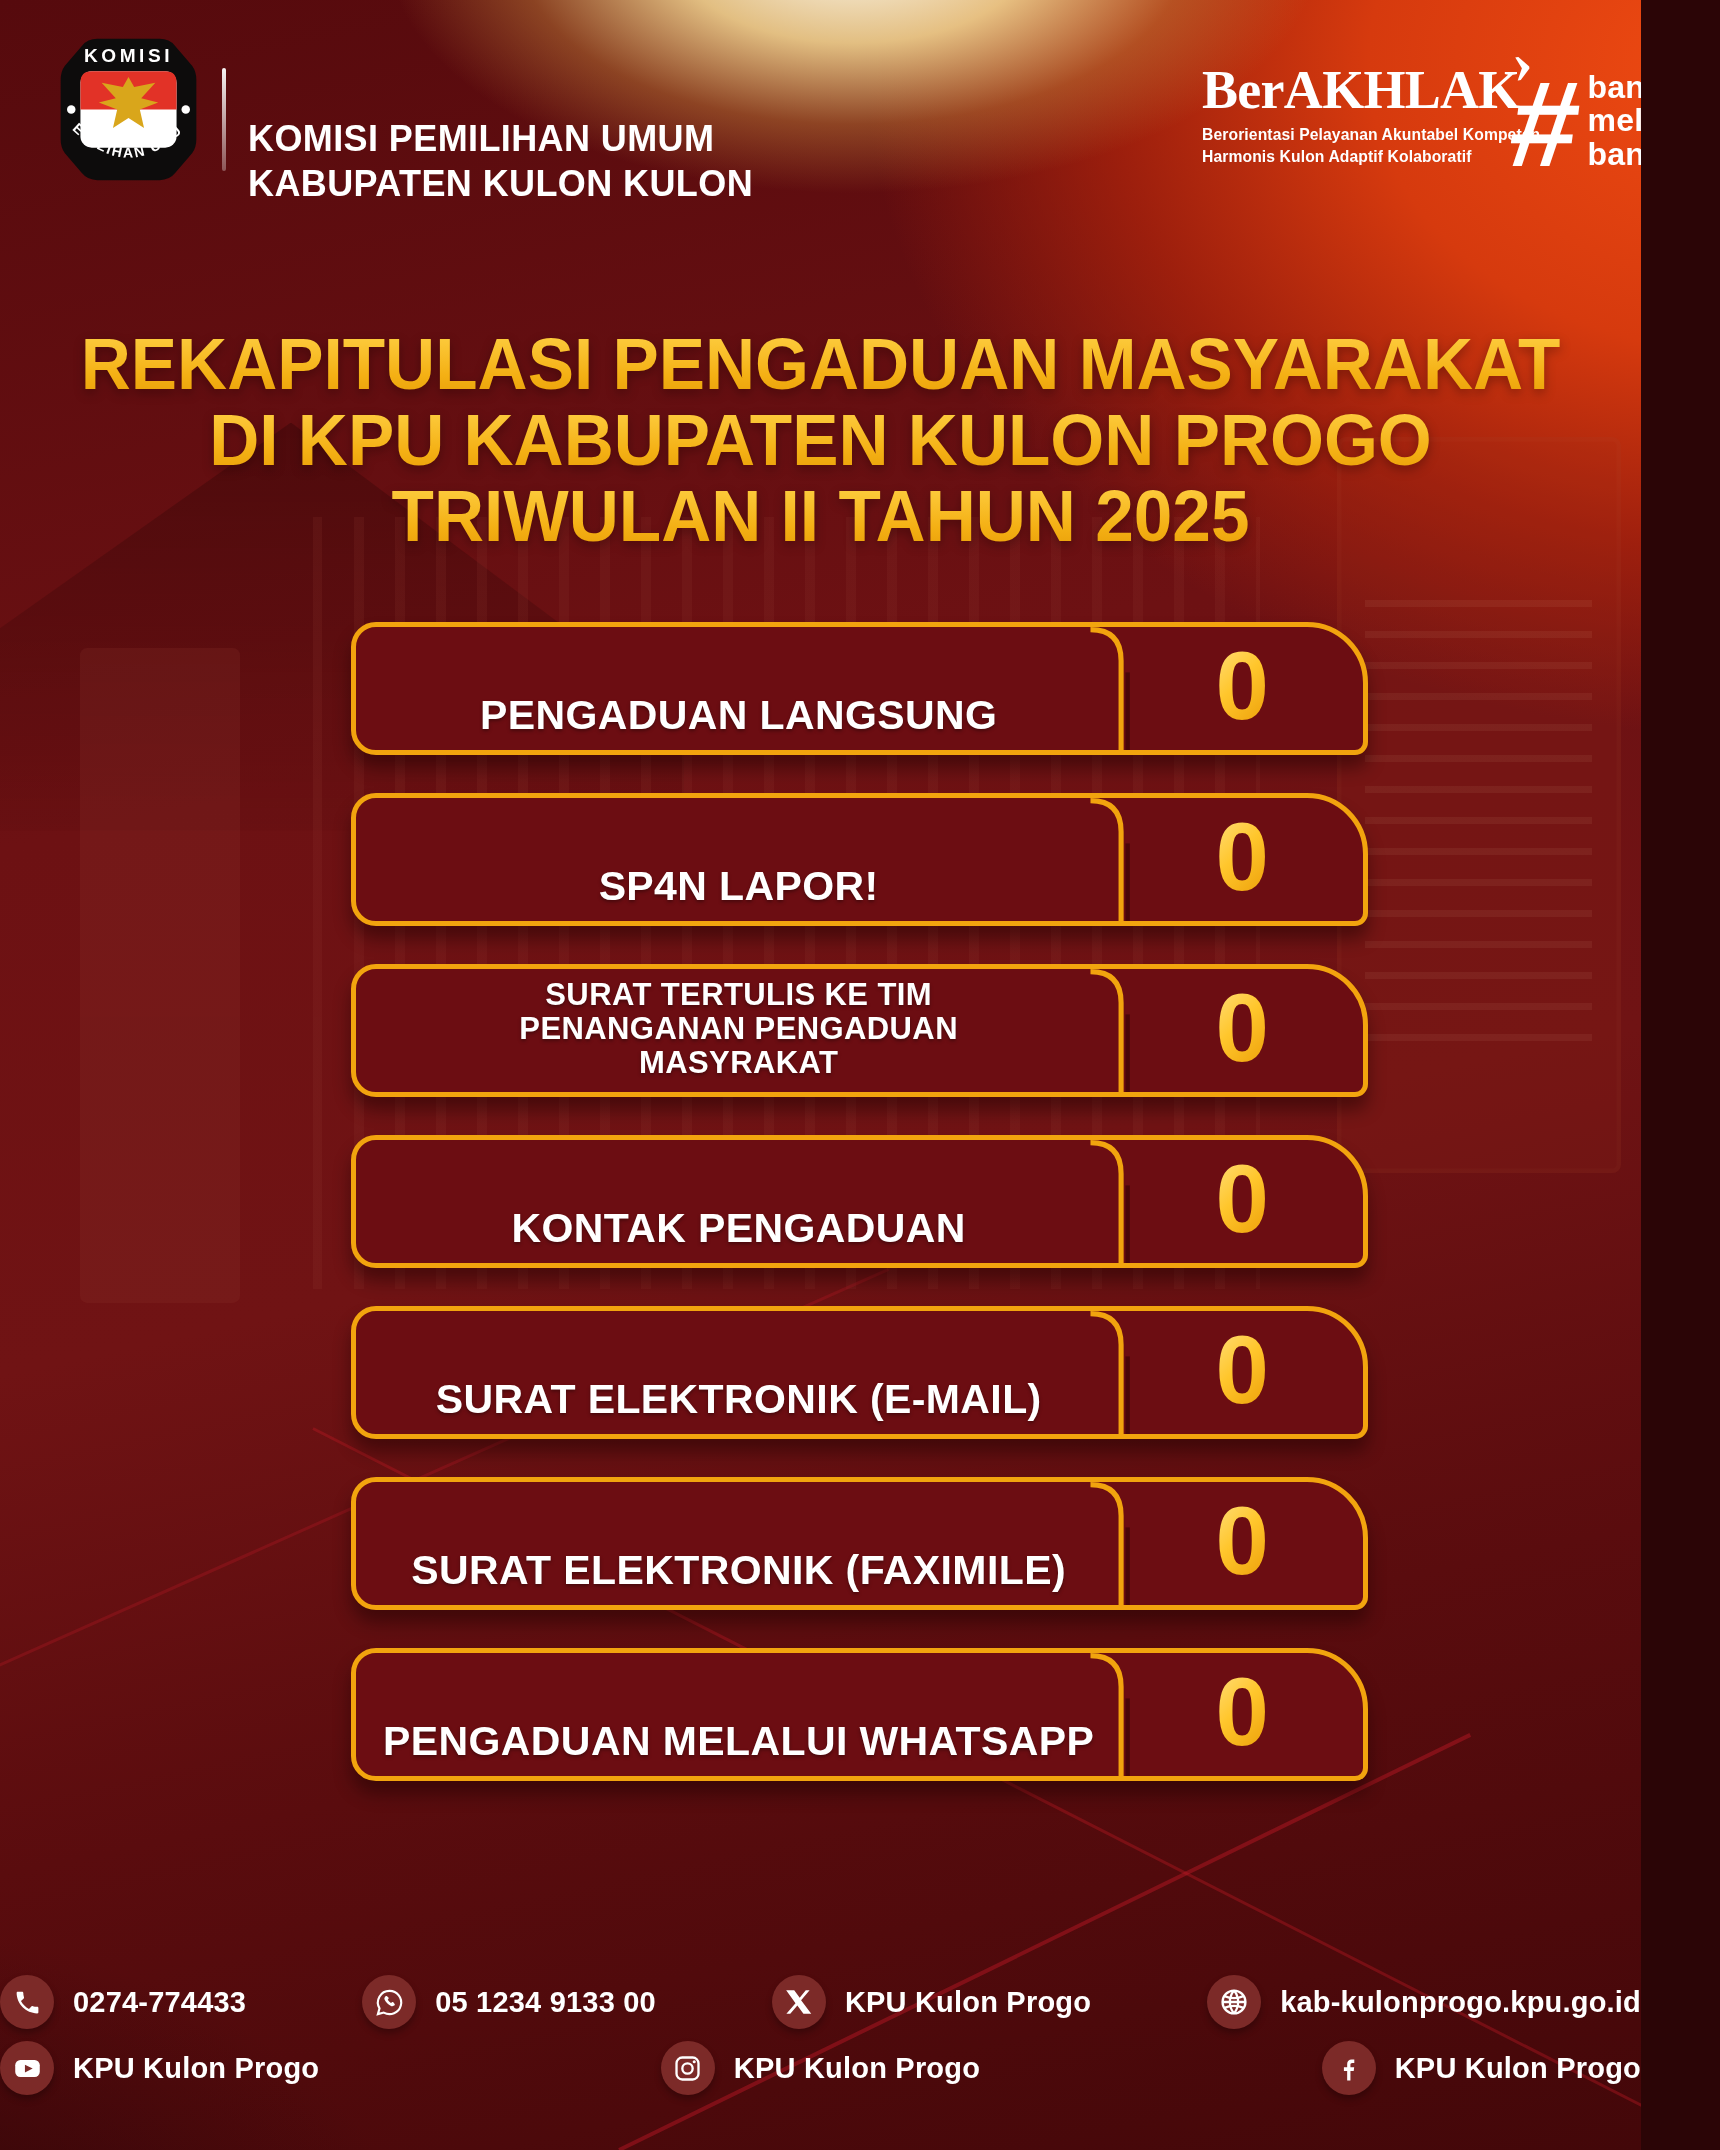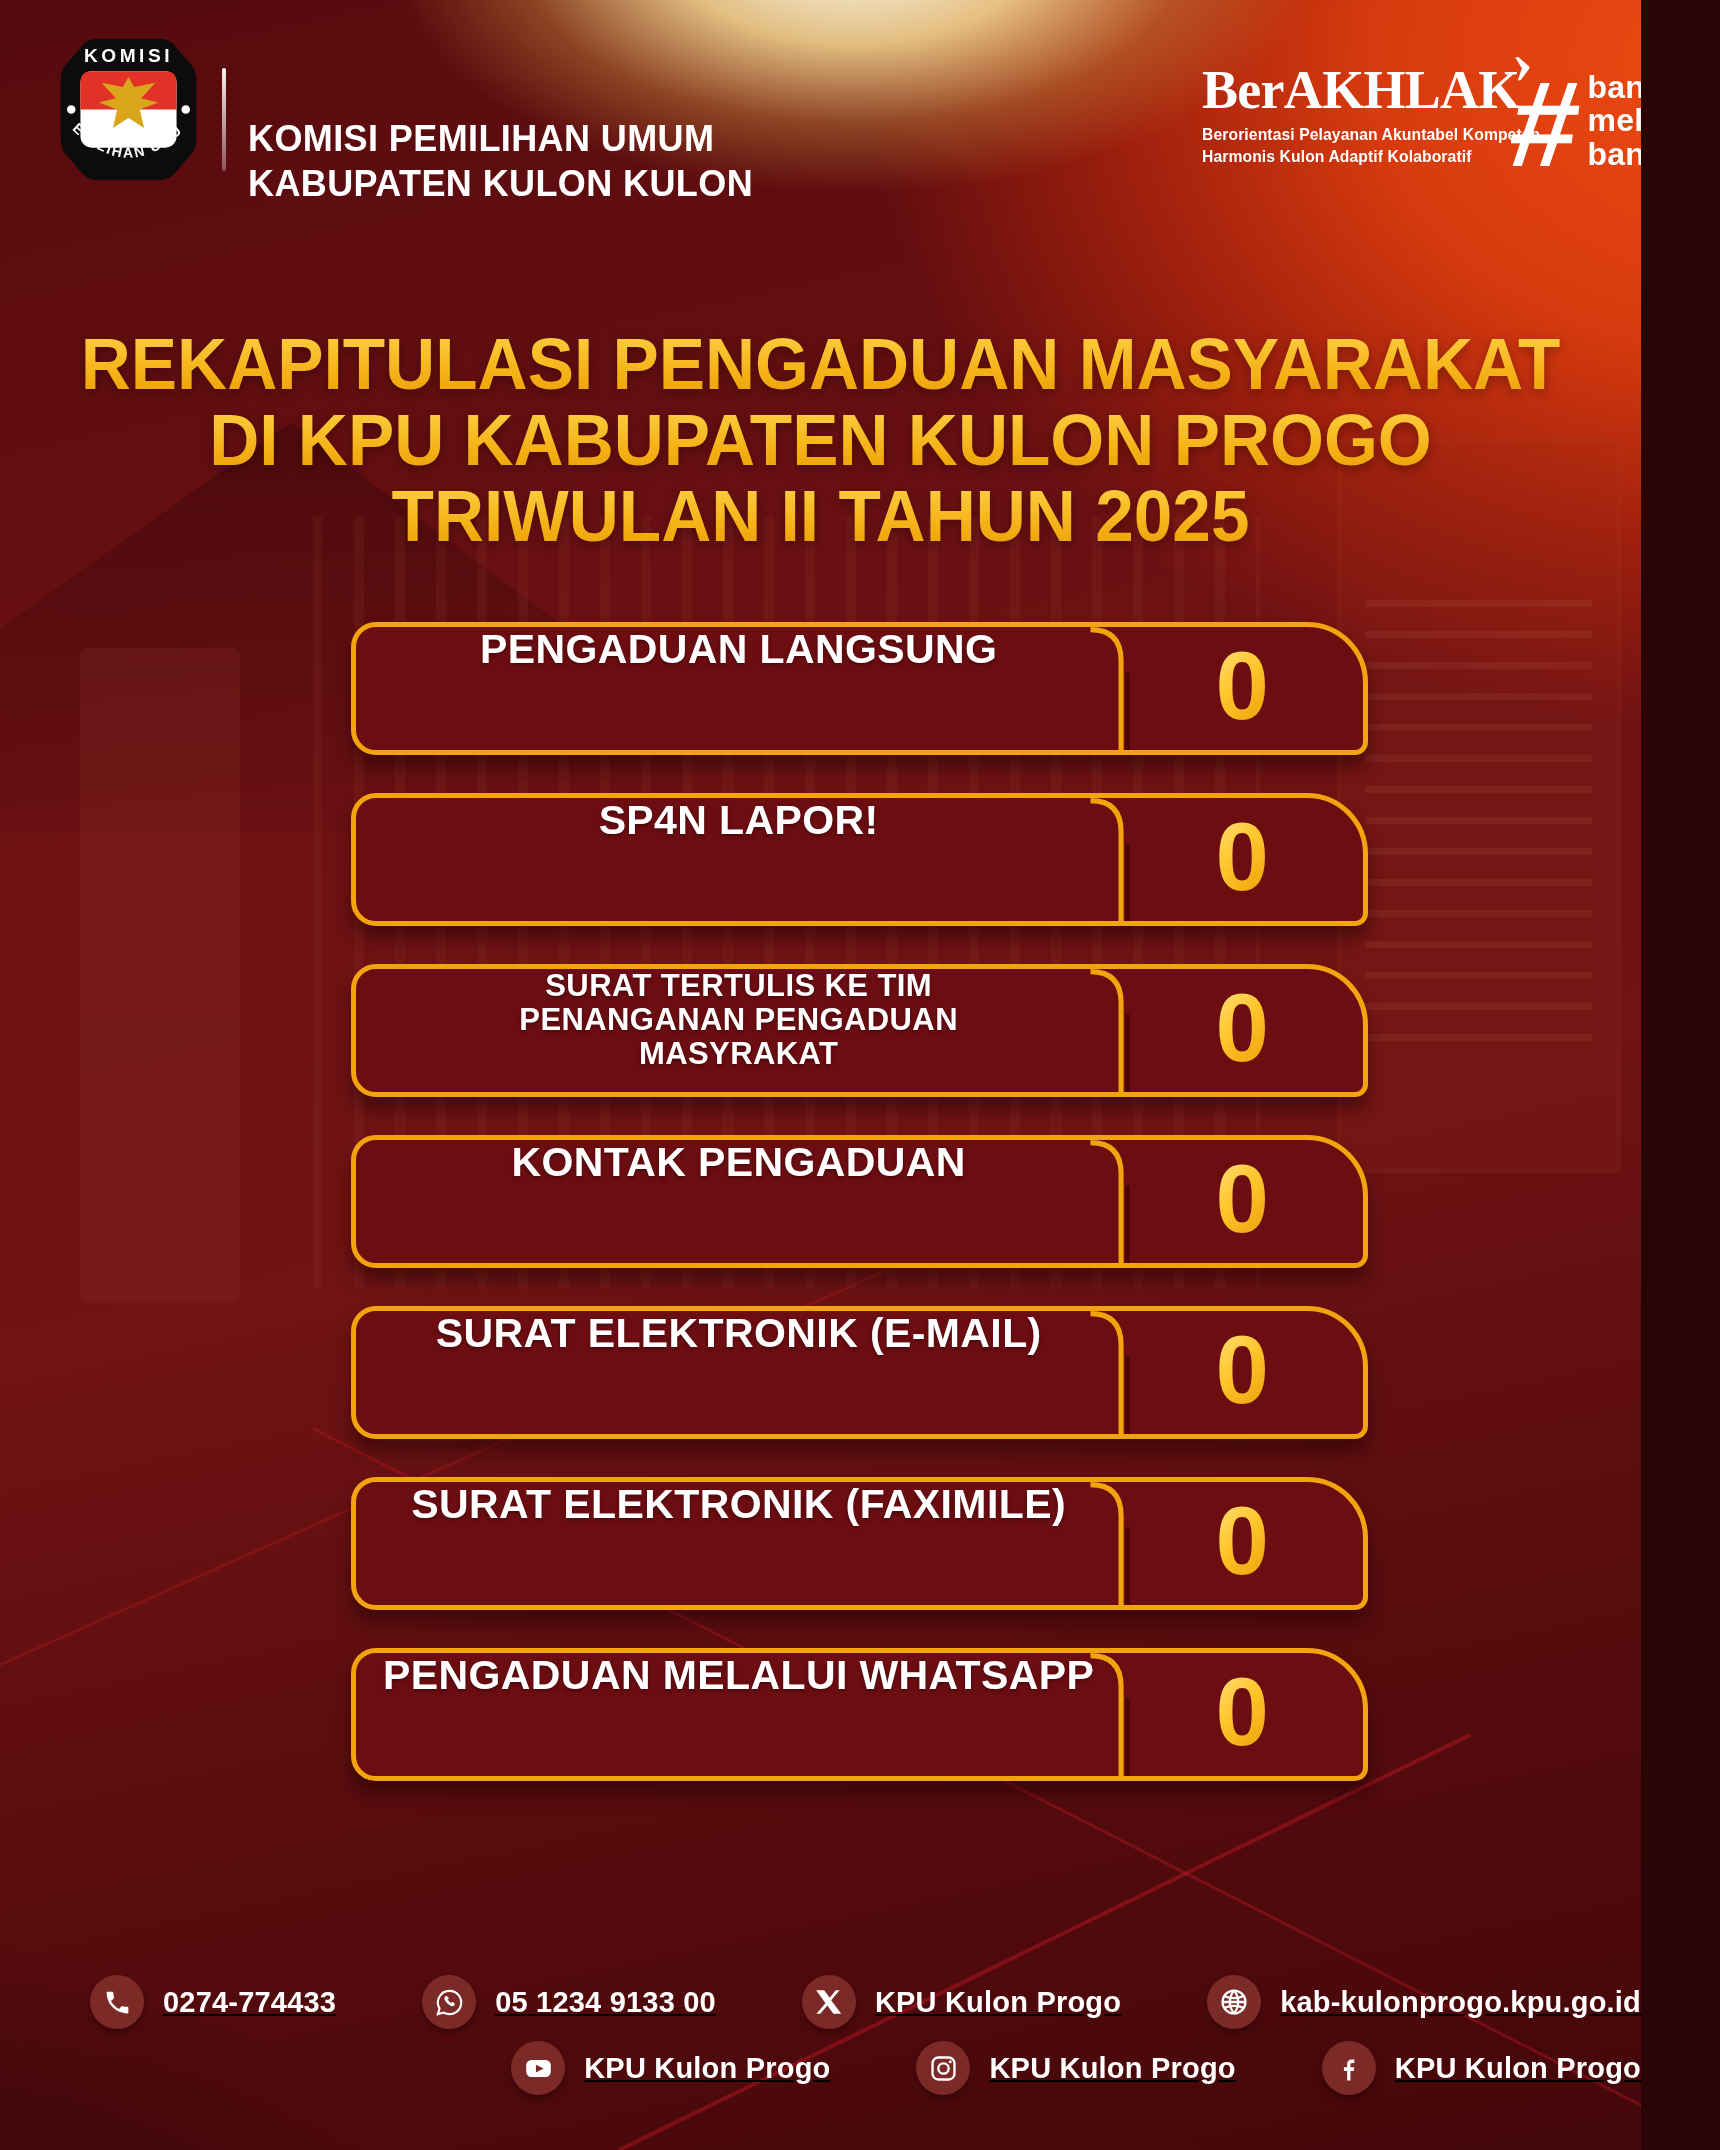--- a/index.html
+++ b/index.html
@@ -47,31 +47,31 @@
     transform:scaleX(.95);transform-origin:center;
     background:linear-gradient(180deg,#ffd247 0%,#f4b014 65%,#e89d07 100%);
     -webkit-background-clip:text;background-clip:text;color:transparent;}
 
   
   .cards{position:absolute;left:351px;top:622px;width:1017px;display:flex;flex-direction:column;gap:38px;}
   .card{position:relative;box-sizing:border-box;width:1017px;height:133px;background:#6C0D12;
     border:5.1px solid #F2A40E;border-radius:25px 61px 13px 25px;display:flex;
     box-shadow:0 13px 17.5px rgba(25,0,2,.45);}
   .card-svg{position:absolute;left:0;top:0;width:100%;height:100%;}
-  .card-label{width:76%;display:flex;align-items:flex-start;justify-content:center;padding:0 25px;box-sizing:border-box;}
+  .card-label{width:76%;display:flex;align-items:flex-end;justify-content:center;padding:12px 25px;box-sizing:border-box;}
   .card-label span{color:#fff;font-weight:700;font-size:41px;letter-spacing:0.4px;text-align:center;line-height:1.1;
     white-space:pre-line;text-shadow:0 2.2px 3.6px rgba(0,0,0,.35);}
   .card.small .card-label span{font-size:31px;}
   .card-value{flex:1;display:flex;align-items:center;justify-content:center;}
   .card-value span{font-size:96px;font-weight:700;line-height:1;transform:translateY(-2.9px);
     background:linear-gradient(135deg,#ffe287 0%,#ffc62c 45%,#ea9903 100%);
     -webkit-background-clip:text;background-clip:text;color:transparent;}
 
   
-  .footer-row{position:absolute;left:0;width:100%;display:flex;justify-content:flex-end;align-items:center;text-decoration:underline;}
+  .footer-row{position:absolute;left:0;width:100%;display:flex;justify-content:space-between;align-items:center;}
   .footer-row1{top:1975px;gap:86px;}
   .footer-row2{top:2041px;gap:86px;}
   .contact{display:flex;align-items:center;gap:19px;color:#fff;font-weight:700;font-size:29px;letter-spacing:0.2px;}
   .icon-circle{flex:0 0 auto;width:54px;height:54px;border-radius:50%;background:#7C2A28;
     display:flex;align-items:center;justify-content:center;box-shadow:0 4.4px 7.3px rgba(0,0,0,.28);}
   .icon-circle svg{display:block;}
 </style>
 </head>
 <body>
 

